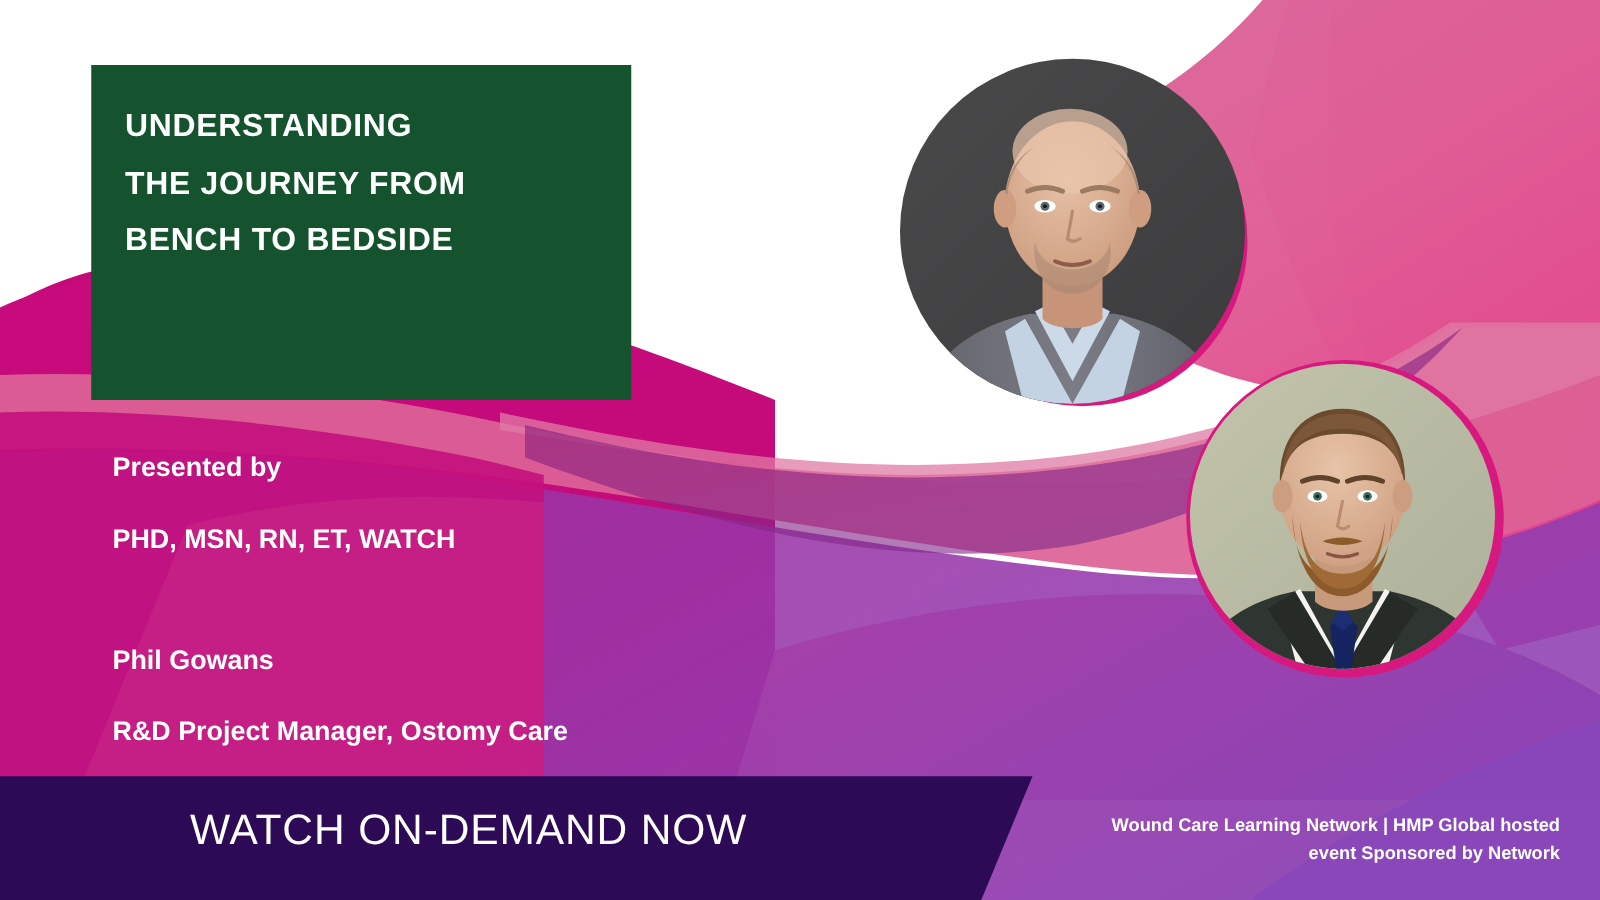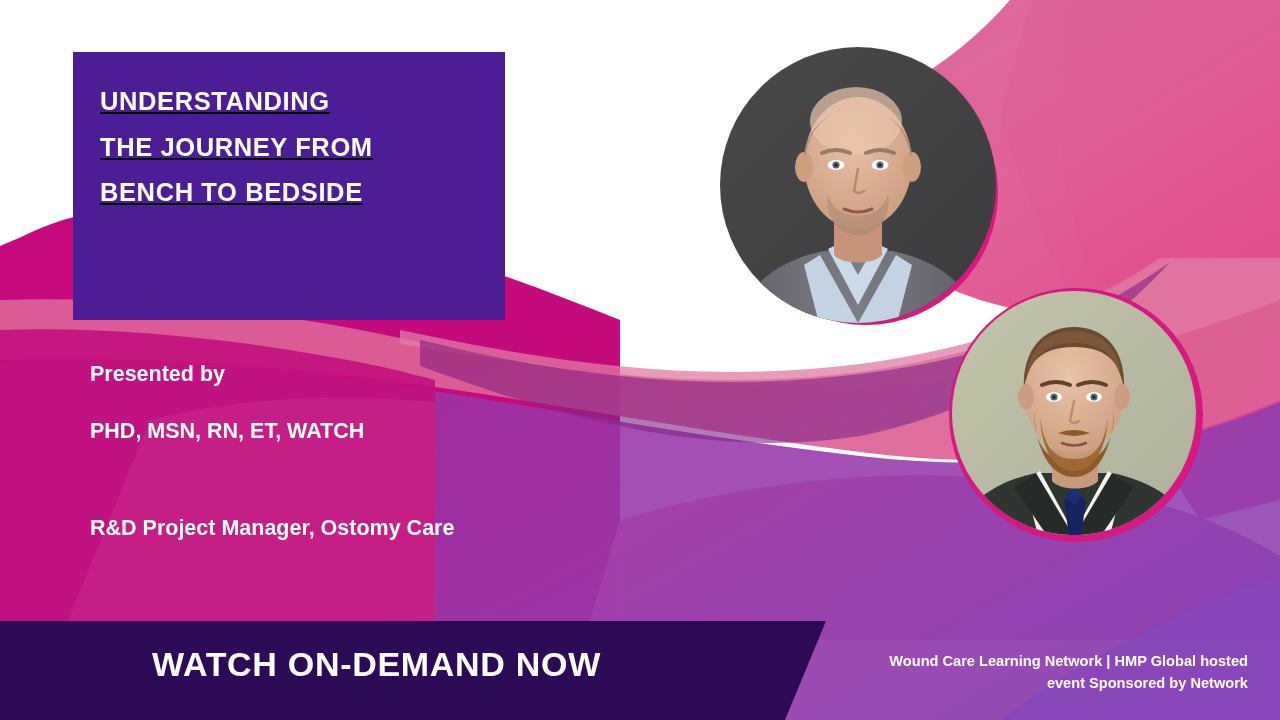--- a/index.html
+++ b/index.html
@@ -10,23 +10,22 @@
     position:relative;
   }
   #stage { position:absolute; inset:0; width:1280px; height:720px; }
 
   
   #bg-art { position:absolute; inset:0; width:1280px; height:720px; z-index:0; }
 
   
   .title-card {
     position:absolute; left:73px; top:52px; width:432px; height:268px;
-    background:#4c1d95; z-index:5;
+    background:#14532d; z-index:5;
     padding:27px 30px 0 27px;
-    text-decoration:underline;
   }
   .title-card .line {
     color:#ffffff; font-weight:bold; font-size:25.5px;
     letter-spacing:0.6px; line-height:45.5px;
     text-transform:uppercase; white-space:nowrap;
   }
 
   
   .presenters { position:absolute; left:90px; top:338px; z-index:5; }
   .presenters .p {
@@ -34,21 +33,21 @@
     line-height:40.5px; white-space:nowrap;
     text-shadow:0 0 1px rgba(0,0,0,0.05);
     margin-top:16px;
   }
   .presenters .gap { height:41px; }
 
   
   #bottom-bar { position:absolute; left:0; top:620px; width:840px; height:100px; z-index:4; }
   .cta {
     position:absolute; left:152px; top:645px; z-index:6;
-    color:#ffffff; font-weight:bold; font-size:34px;
+    color:#ffffff; font-weight:normal; font-size:34px;
     letter-spacing:0.7px; white-space:nowrap;
     text-transform:uppercase;
   }
 
   
   .sponsor {
     position:absolute; left:828px; top:650px; width:420px; z-index:6;
     color:#ffffff; font-weight:bold; font-size:14.6px; line-height:22px;
   }
   .sponsor .srow { white-space:nowrap;text-align:right; }
@@ -283,20 +282,21 @@
   <div class="title-card">
     <div class="line">UNDERSTANDING</div>
     <div class="line">THE JOURNEY FROM</div>
     <div class="line">BENCH TO BEDSIDE</div>
   </div>
 
   <div class="presenters">
     <div class="p">Presented by</div>
     <div class="p">PHD, MSN, RN, ET, WATCH</div>
     <div class="gap"></div>
+    <div class="p">Phil Gowans</div>
     <div class="p">R&amp;D Project Manager, Ostomy Care</div>
   </div>
 
   <svg id="bottom-bar" viewBox="0 0 840 100" xmlns="http://www.w3.org/2000/svg">
     <path d="M0,1 L826,1 L785,100 L0,100 Z" fill="#2d0a56"></path>
   </svg>
   <div class="cta">WATCH ON-DEMAND NOW</div>
 
   <div class="sponsor">
     <div class="srow">Wound Care Learning Network | HMP Global hosted</div>

